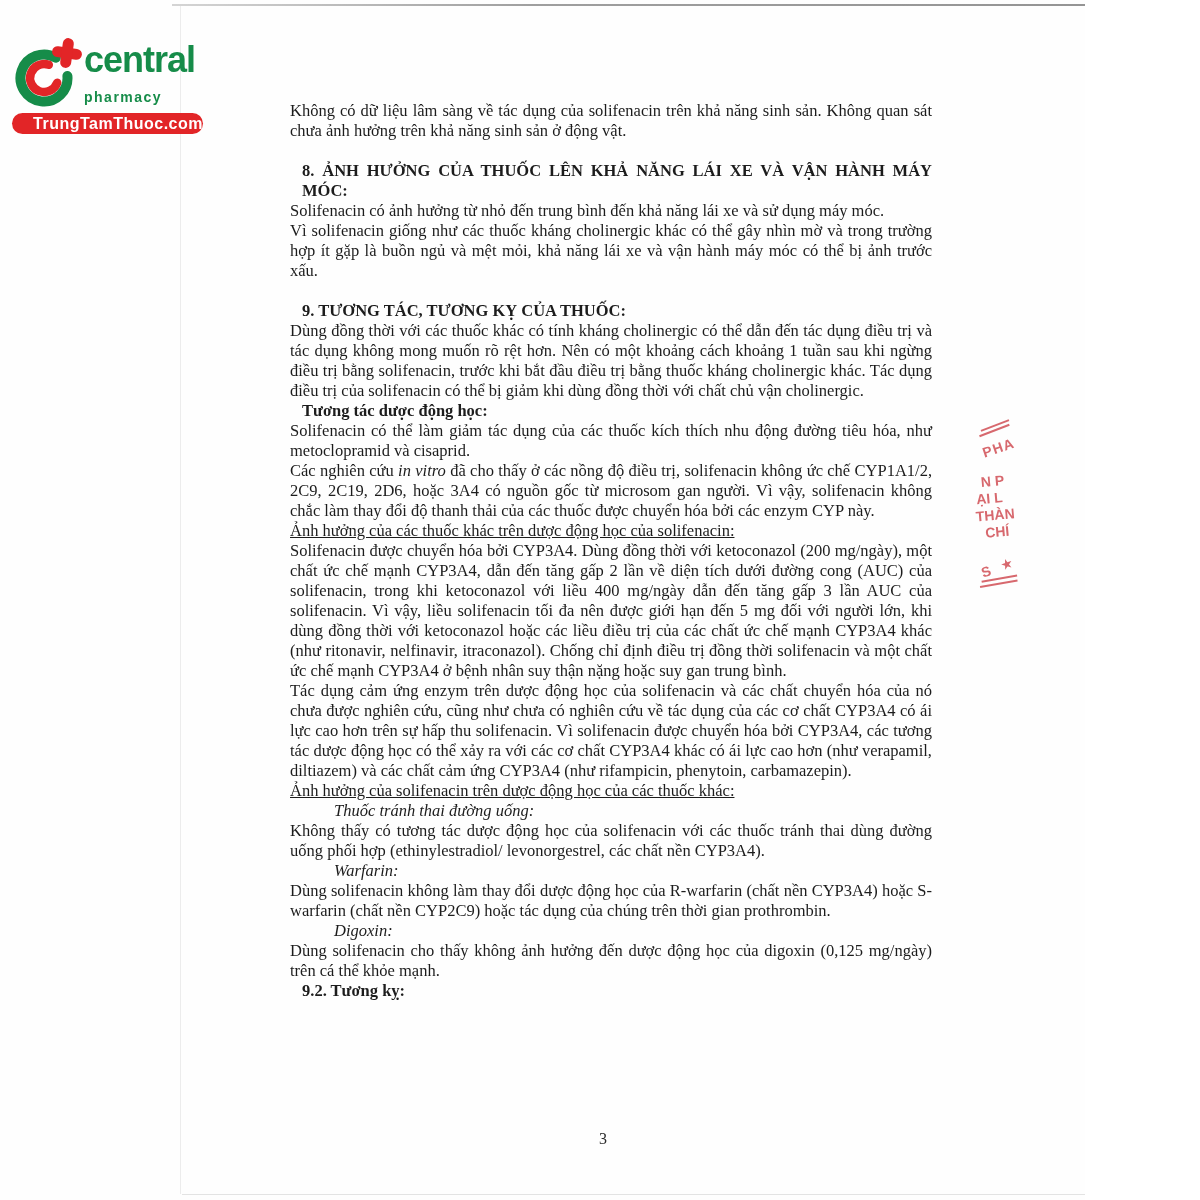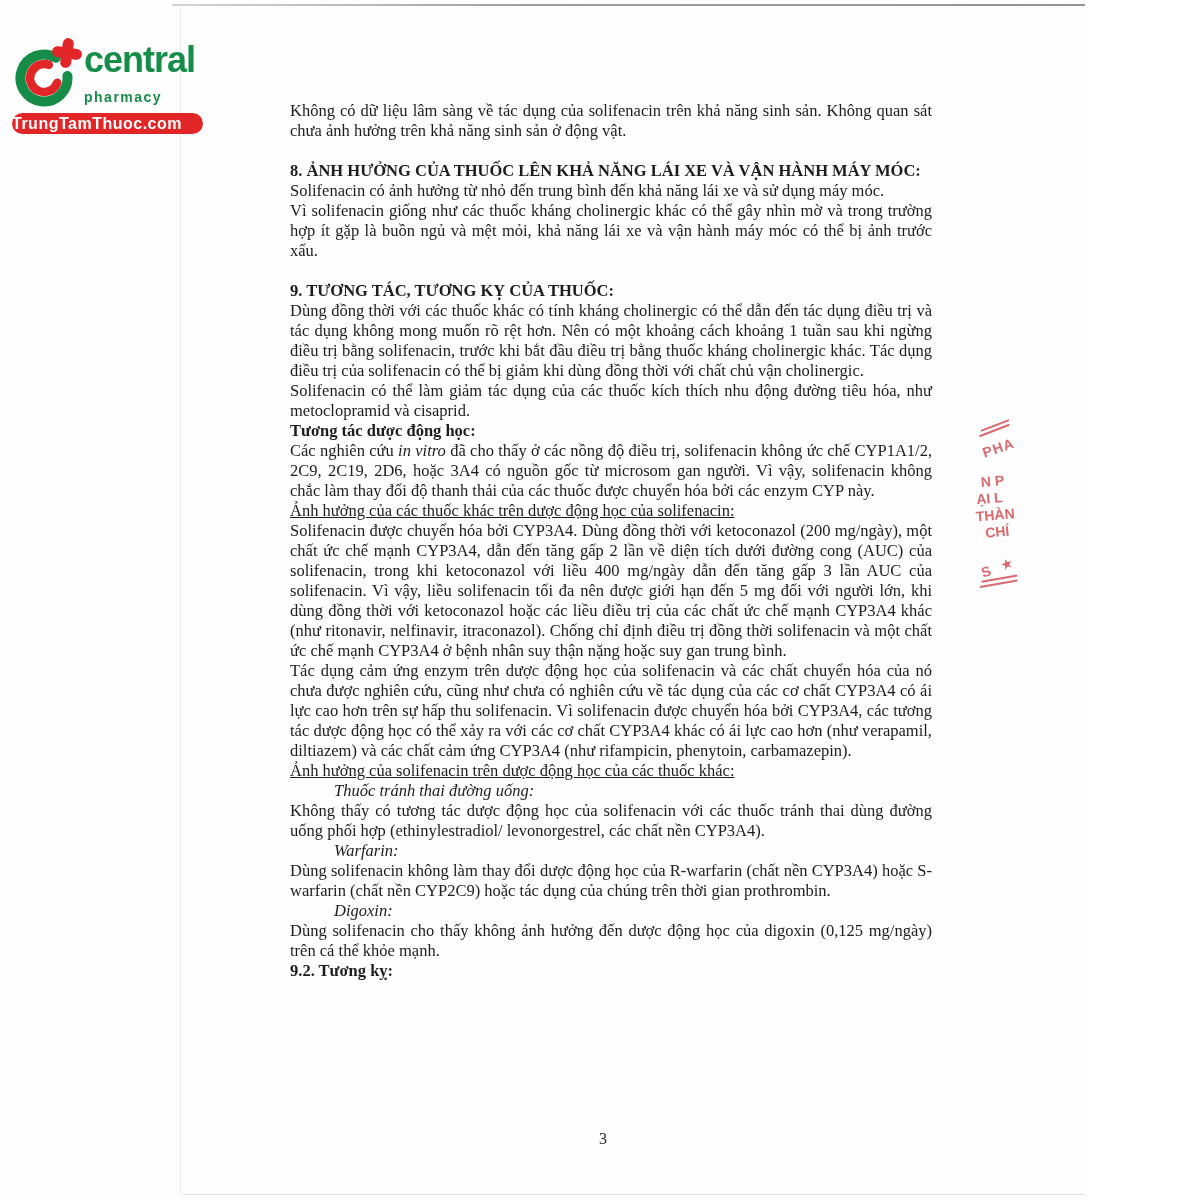--- a/index.html
+++ b/index.html
@@ -14,28 +14,28 @@
 
   
   .logo{position:absolute;left:10px;top:33px;width:210px;height:105px;
         font-family:"Liberation Sans", sans-serif;}
   .logo-mark{position:absolute;left:4px;top:4px;width:68px;height:70px;}
   .logo-text{position:absolute;left:74px;top:10px;}
   .logo-brand{font-size:36px;font-weight:bold;letter-spacing:-1px;color:#168c49;line-height:34px;}
   .logo-sub{font-size:14px;font-weight:bold;letter-spacing:1.5px;color:#168c49;margin-top:12px;}
   .logo-pill{position:absolute;left:2px;top:80px;width:191px;height:21px;border-radius:11px;
              background:#e22527;color:#ffffff;font-size:16px;font-weight:bold;
-             text-align:left;line-height:21px;letter-spacing:.5px;}
+             text-align:right;line-height:21px;letter-spacing:.5px;}
 
   
   .doc{position:absolute;left:290px;top:101px;width:642px;
        font-size:16.5px;line-height:20px;text-align:justify;}
   .block{margin:0;}
   .gap{margin-top:20px;}
-  .hb{font-weight:bold;}
+  .hb{font-weight:bold;margin-left:12px;}
   .hu{text-decoration:underline;}
   .hi{font-style:italic;margin-left:44px;}
   .em{font-style:italic;}
 
   
   .stamp{position:absolute;left:966px;top:427px;width:58px;color:#d14f55;opacity:.85;
          font-family:"Liberation Sans", sans-serif;font-weight:bold;font-size:14px;
          transform:rotate(-5deg);transform-origin:top left;}
   .st-rule{height:0;border-top:2.2px solid #d14f55;}
   .st-rule-a{width:30px;margin-left:14px;transform:rotate(-16deg);}
@@ -79,22 +79,22 @@
     <div class="logo-pill">TrungTamThuoc.com</div>
   </div>
 
   <main class="doc">
       <div class="block p"><span>Không có dữ liệu lâm sàng về tác dụng của solifenacin trên khả năng sinh sản. Không quan sát chưa ảnh hưởng trên khả năng sinh sản ở động vật.</span></div>
       <div class="block hb gap"><span>8. ẢNH HƯỞNG CỦA THUỐC LÊN KHẢ NĂNG LÁI XE VÀ VẬN HÀNH MÁY MÓC:</span></div>
       <div class="block p"><span>Solifenacin có ảnh hưởng từ nhỏ đến trung bình đến khả năng lái xe và sử dụng máy móc.</span></div>
       <div class="block p"><span>Vì solifenacin giống như các thuốc kháng cholinergic khác có thể gây nhìn mờ và trong trường hợp ít gặp là buồn ngủ và mệt mỏi, khả năng lái xe và vận hành máy móc có thể bị ảnh trước xấu.</span></div>
       <div class="block hb gap"><span>9. TƯƠNG TÁC, TƯƠNG KỴ CỦA THUỐC:</span></div>
       <div class="block p"><span>Dùng đồng thời với các thuốc khác có tính kháng cholinergic có thể dẫn đến tác dụng điều trị và tác dụng không mong muốn rõ rệt hơn. Nên có một khoảng cách khoảng 1 tuần sau khi ngừng điều trị bằng solifenacin, trước khi bắt đầu điều trị bằng thuốc kháng cholinergic khác. Tác dụng điều trị của solifenacin có thể bị giảm khi dùng đồng thời với chất chủ vận cholinergic.</span></div>
+      <div class="block hb"><span>Tương tác dược động học:</span></div>
       <div class="block p"><span>Solifenacin có thể làm giảm tác dụng của các thuốc kích thích nhu động đường tiêu hóa, như metoclopramid và cisaprid.</span></div>
-      <div class="block hb"><span>Tương tác dược động học:</span></div>
       <div class="block p"><span>Các nghiên cứu </span><span class="em">in vitro</span><span> đã cho thấy ở các nồng độ điều trị, solifenacin không ức chế CYP1A1/2, 2C9, 2C19, 2D6, hoặc 3A4 có nguồn gốc từ microsom gan người. Vì vậy, solifenacin không chắc làm thay đổi độ thanh thải của các thuốc được chuyển hóa bởi các enzym CYP này.</span></div>
       <div class="block hu"><span>Ảnh hưởng của các thuốc khác trên dược động học của solifenacin:</span></div>
       <div class="block p"><span>Solifenacin được chuyển hóa bởi CYP3A4. Dùng đồng thời với ketoconazol (200 mg/ngày), một chất ức chế mạnh CYP3A4, dẫn đến tăng gấp 2 lần về diện tích dưới đường cong (AUC) của solifenacin, trong khi ketoconazol với liều 400 mg/ngày dẫn đến tăng gấp 3 lần AUC của solifenacin. Vì vậy, liều solifenacin tối đa nên được giới hạn đến 5 mg đối với người lớn, khi dùng đồng thời với ketoconazol hoặc các liều điều trị của các chất ức chế mạnh CYP3A4 khác (như ritonavir, nelfinavir, itraconazol). Chống chỉ định điều trị đồng thời solifenacin và một chất ức chế mạnh CYP3A4 ở bệnh nhân suy thận nặng hoặc suy gan trung bình.</span></div>
       <div class="block p"><span>Tác dụng cảm ứng enzym trên dược động học của solifenacin và các chất chuyển hóa của nó chưa được nghiên cứu, cũng như chưa có nghiên cứu về tác dụng của các cơ chất CYP3A4 có ái lực cao hơn trên sự hấp thu solifenacin. Vì solifenacin được chuyển hóa bởi CYP3A4, các tương tác dược động học có thể xảy ra với các cơ chất CYP3A4 khác có ái lực cao hơn (như verapamil, diltiazem) và các chất cảm ứng CYP3A4 (như rifampicin, phenytoin, carbamazepin).</span></div>
       <div class="block hu"><span>Ảnh hưởng của solifenacin trên dược động học của các thuốc khác:</span></div>
       <div class="block hi"><span>Thuốc tránh thai đường uống:</span></div>
       <div class="block p"><span>Không thấy có tương tác dược động học của solifenacin với các thuốc tránh thai dùng đường uống phối hợp (ethinylestradiol/ levonorgestrel, các chất nền CYP3A4).</span></div>
       <div class="block hi"><span>Warfarin:</span></div>
       <div class="block p"><span>Dùng solifenacin không làm thay đổi dược động học của R-warfarin (chất nền CYP3A4) hoặc S-warfarin (chất nền CYP2C9) hoặc tác dụng của chúng trên thời gian prothrombin.</span></div>
       <div class="block hi"><span>Digoxin:</span></div>

